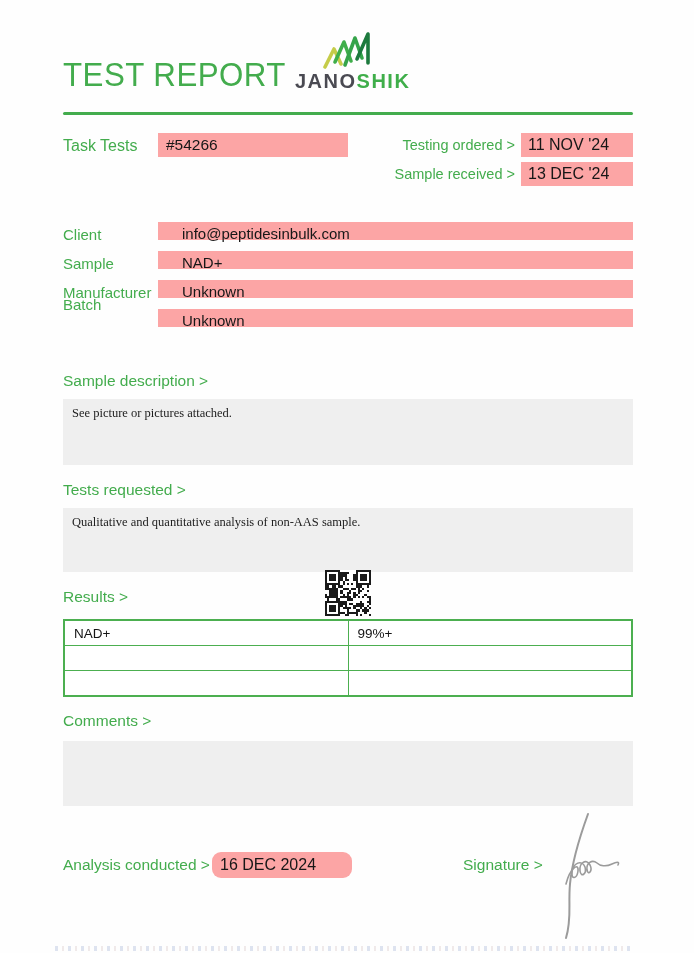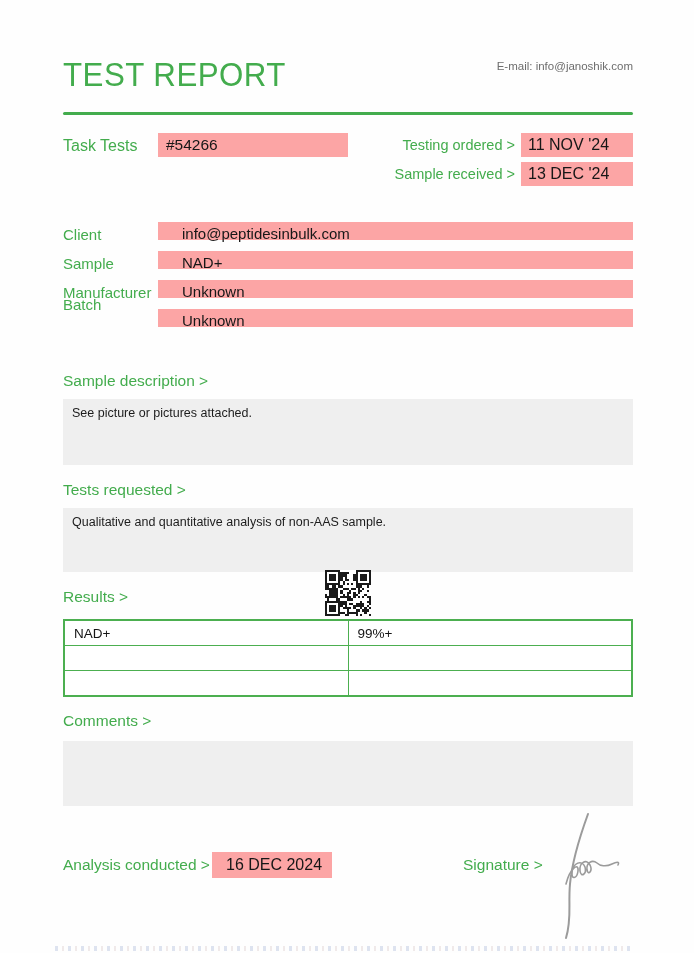--- a/index.html
+++ b/index.html
@@ -21,48 +21,56 @@
   .rule{left:63px;top:112px;width:570px;height:3px;background:#43ac4d;border-radius:2px;}
   .lbl{font-size:15.5px;color:#43ac4d;white-space:nowrap;}
   .valbox{background:#fca5a5;color:#171717;}
   .task-label{left:63px;top:137px;font-size:16px;}
   .task-box{left:158px;top:133px;width:190px;height:24px;line-height:24px;font-size:15.5px;font-weight:500;padding-left:8px;box-sizing:border-box;}
   .date-label{width:165px;text-align:right;font-size:14.5px;}
   .date-box{width:112px;height:24px;line-height:24px;font-size:16px;font-weight:500;padding-left:7px;box-sizing:border-box;}
   .info-label{left:63px;font-size:15px;}
   .info-box{left:158px;width:475px;height:18px;line-height:24px;font-size:15px;padding-left:24px;box-sizing:border-box;}
   .sec-head{left:63px;font-size:15.5px;}
-  .sec-box{left:63px;width:570px;background:#efefef;box-sizing:border-box;padding:7px 9px;font-size:12.5px;color:#1c1c1c;}
+  .sec-box{left:63px;width:570px;background:#efefef;box-sizing:border-box;padding:7px 9px;font-size:12.5px;color:#1c1c1c;font-family:Liberation Serif, serif;}
   .qr{left:325px;top:570px;width:46px;height:46px;background:#fff;}
   .results-table{
     left:63px;top:619px;width:570px;border-collapse:collapse;table-layout:fixed;
   }
   .results-table td{
     border:1.5px solid #4caf50;height:24px;font-size:13.5px;color:#141414;
     padding:0 0 0 9px;background:#fff;
   }
   .results-table{border:2px solid #4caf50;}
   .footer-label{font-size:15.5px;}
-  .analysis-box{left:212px;top:852px;width:120px;height:26px;line-height:26px;font-size:16px;font-weight:500;padding-left:14px;box-sizing:border-box;}
+  .analysis-box{left:212px;top:852px;width:140px;height:26px;line-height:26px;font-size:16px;font-weight:500;padding-left:8px;box-sizing:border-box;border-radius:9px;}
   .signature{left:552px;top:810px;}
   .scan-artifact{
     left:55px;top:946px;width:578px;height:5px;opacity:.5;
     background:repeating-linear-gradient(90deg,rgba(110,135,190,.45) 0 3px,rgba(255,255,255,0) 3px 7px,rgba(160,120,120,.3) 7px 9px,rgba(255,255,255,0) 9px 13px);
   }
 </style>
 </head>
 <body>
 
 <div class="page">
 
   <div class="abs page-title">TEST REPORT</div>
 
+  <div class="abs logo-block">
+    <svg class="logo-icon" width="58" height="38" viewBox="0 0 58 38" fill="none">
+      <path d="M5 36 L14 18 L21 33" stroke="#c5cc49" stroke-width="3.6" stroke-linecap="round" stroke-linejoin="round"></path>
+      <path d="M15 31 L24 11 L31 30" stroke="#3fae4a" stroke-width="3.6" stroke-linecap="round" stroke-linejoin="round"></path>
+      <path d="M25 34 L35 7 L42 27" stroke="#35a44a" stroke-width="3.6" stroke-linecap="round" stroke-linejoin="round"></path>
+      <path d="M37 28 L48 3 L48 32" stroke="#1d7a3e" stroke-width="3.6" stroke-linecap="round" stroke-linejoin="round"></path>
+    </svg>
+    <div class="brand"><span class="dark">JANO</span><span class="grn">SHIK</span></div>
+  </div>
 
   <div class="abs contact">
-    <div>E-mail: info@janoshik.com</div>
   </div>
 
   <div class="abs rule"></div>
 
   <div class="abs lbl task-label">Task Tests</div>
   <div class="abs valbox task-box">#54266</div>
 
   <div class="abs lbl date-label" style="left:350px;top:137px;">Testing ordered  &gt;</div>
   <div class="abs valbox date-box" style="left:521px;top:133px;">11 NOV '24</div>
 

